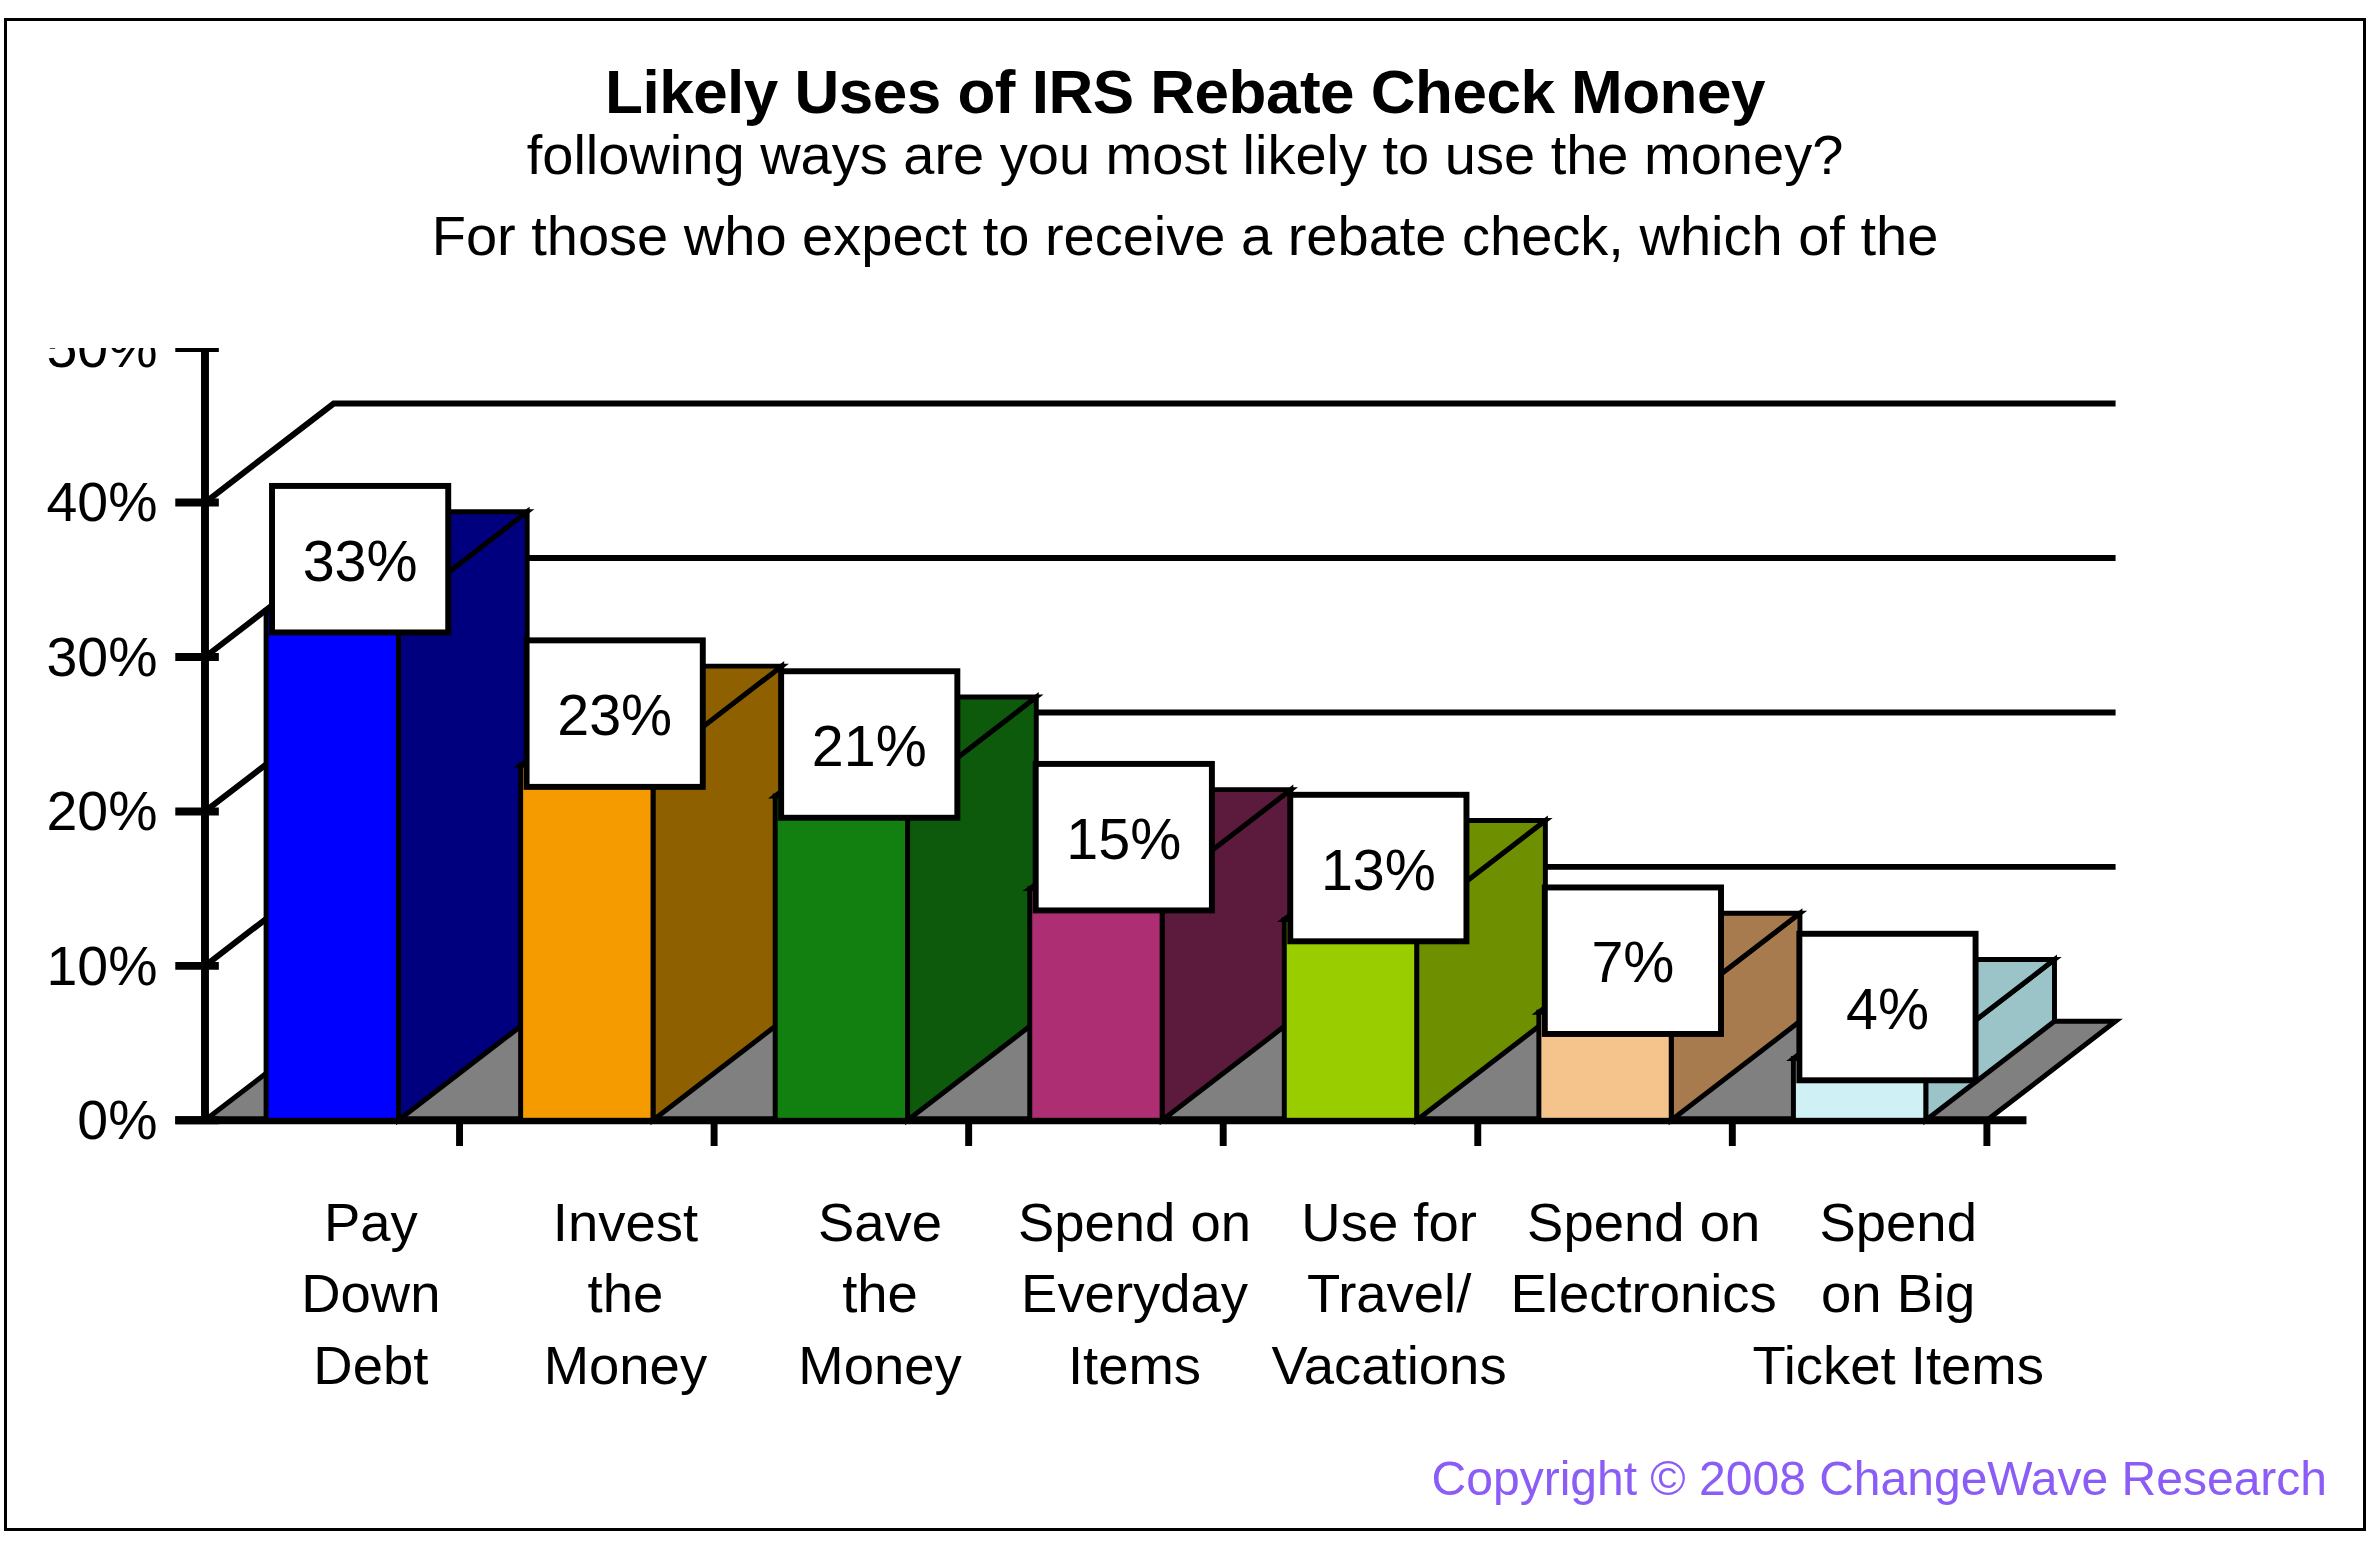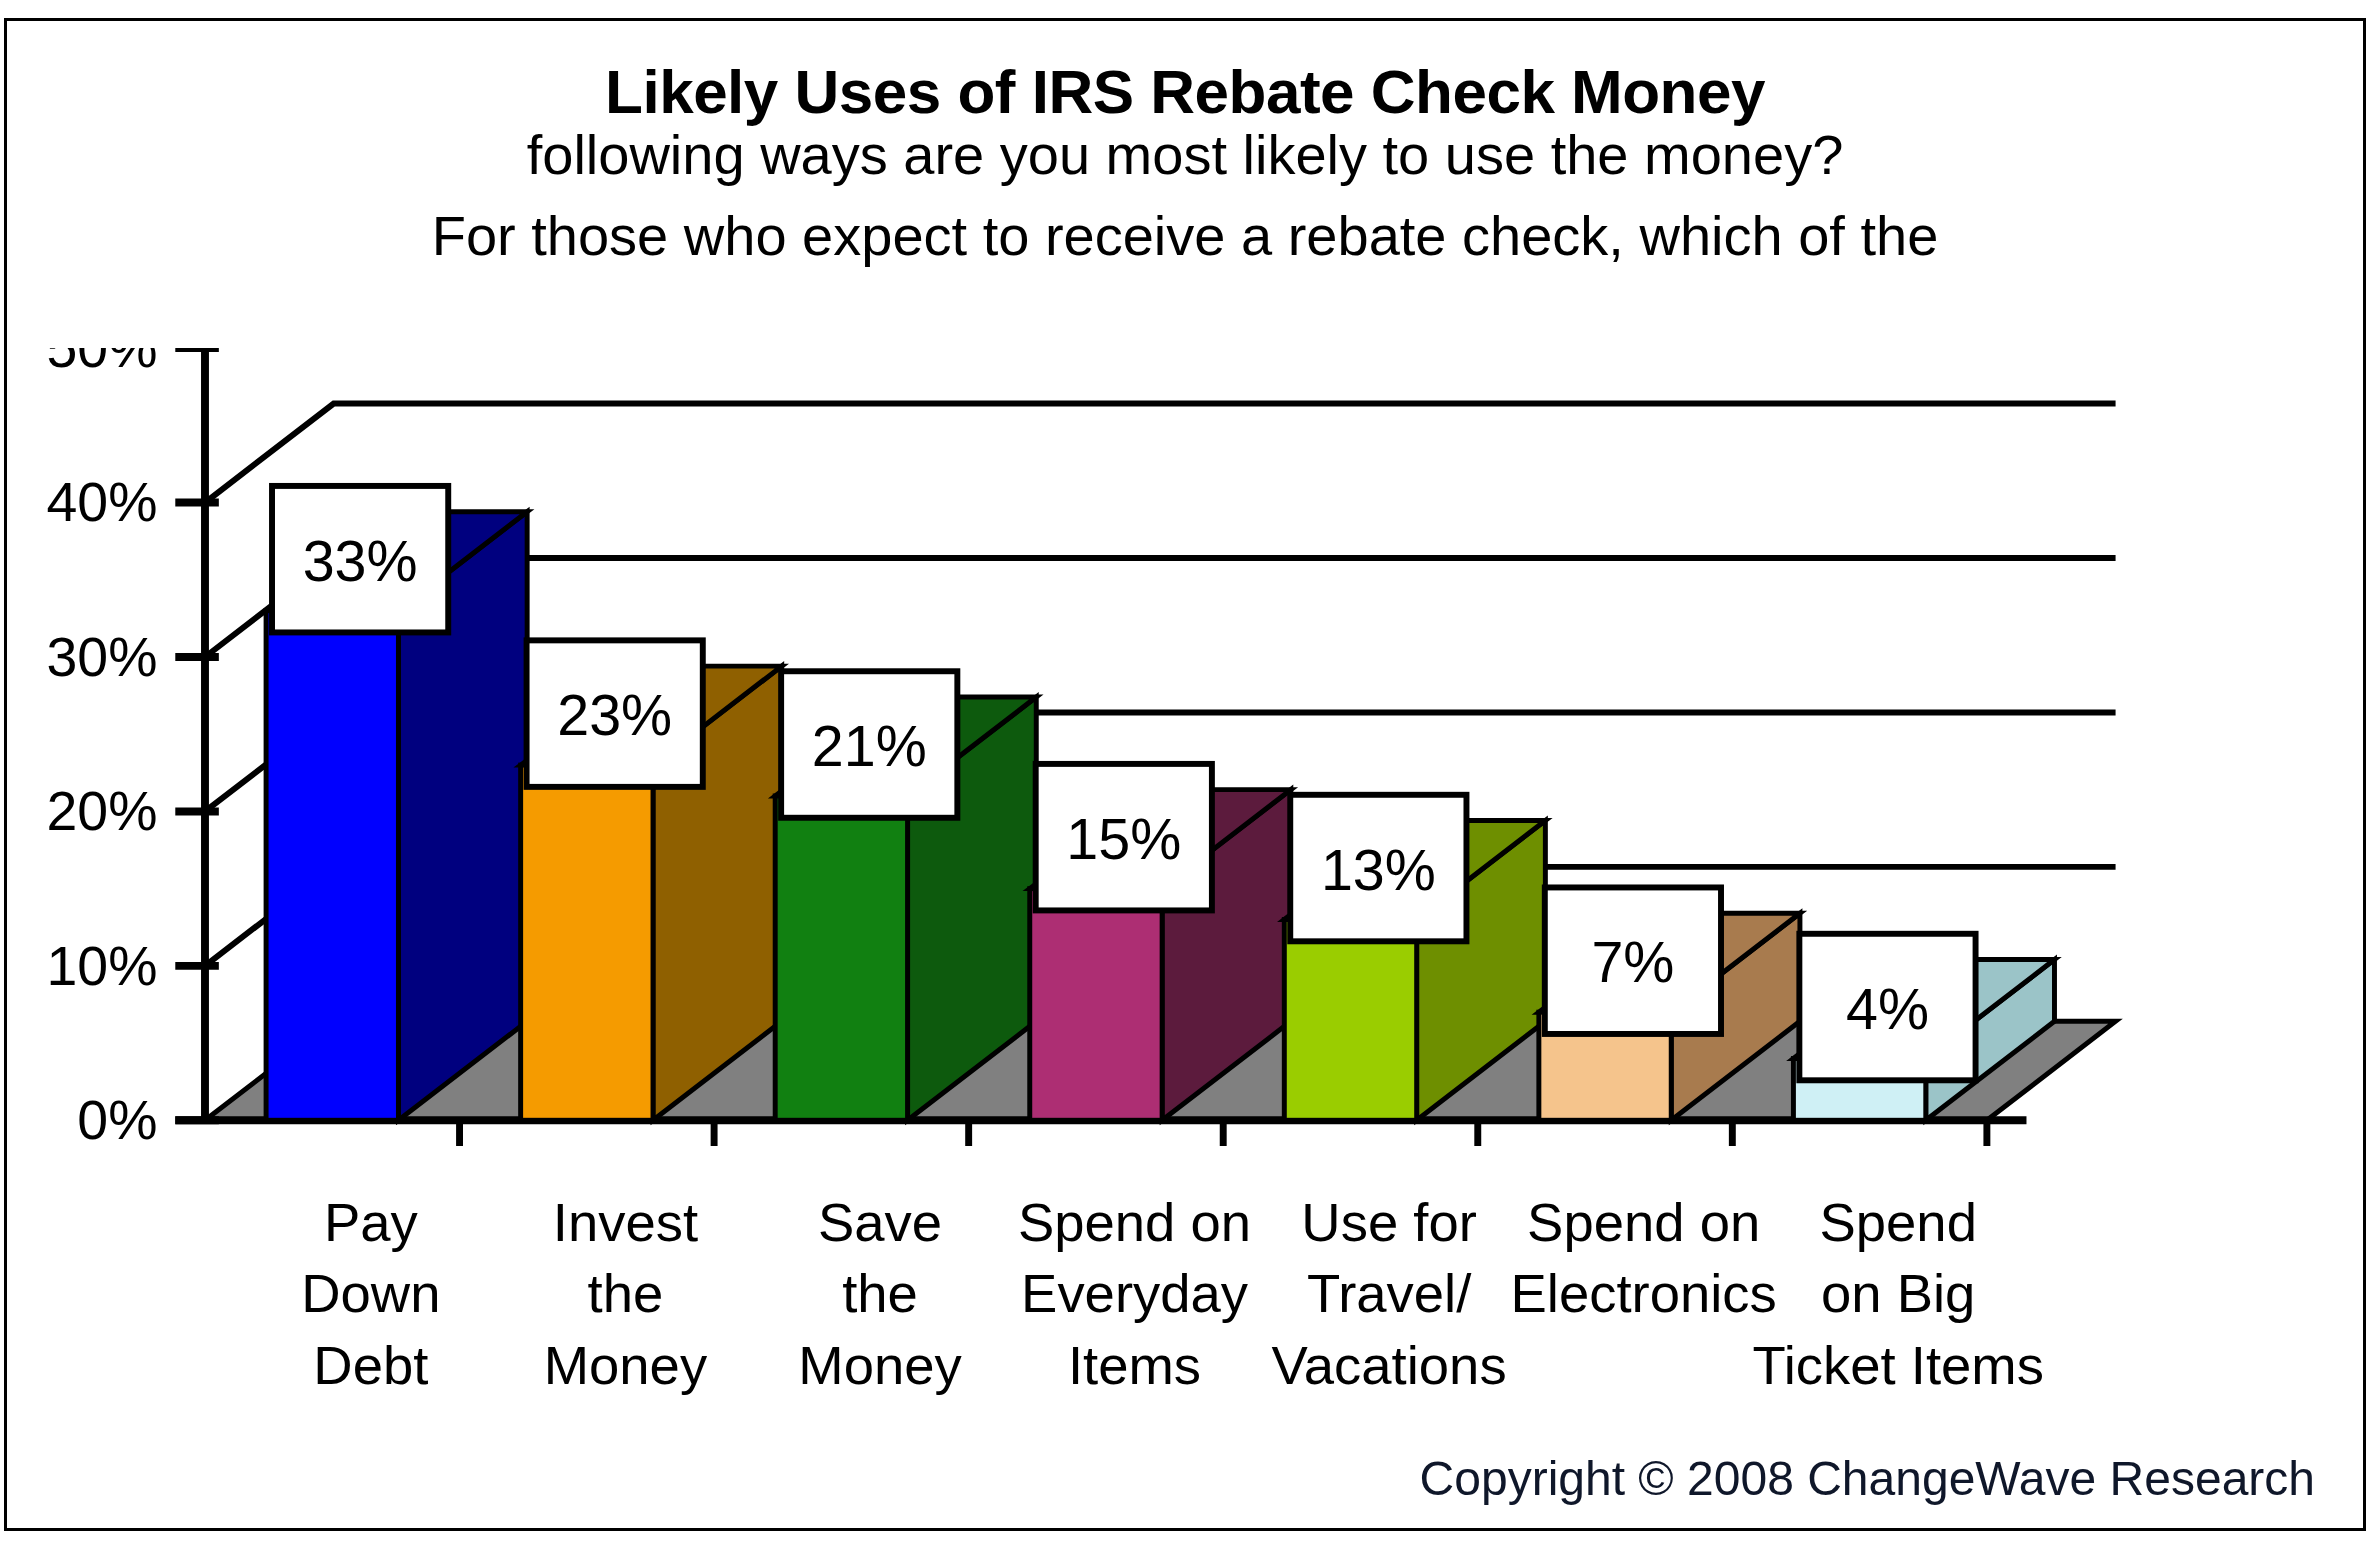--- a/index.html
+++ b/index.html
@@ -64,24 +64,24 @@
     text-anchor: middle;
   }
   .value-text {
     font-family: "Liberation Sans", sans-serif;
     font-size: 58px;
     fill: #000000;
     text-anchor: middle;
   }
   #copyright {
     position: absolute;
-    right: 48px;
+    right: 36px;
     bottom: 22px;
     font-size: 48px;
-    color: #0f172a;
+    color: #8b5cf6;
     white-space: nowrap;
   }
 </style>
 </head>
 <body>
 
 <div id="chart-frame">
 
   <div id="titles">
     <div id="chart-title">Likely Uses of IRS Rebate Check Money</div>

